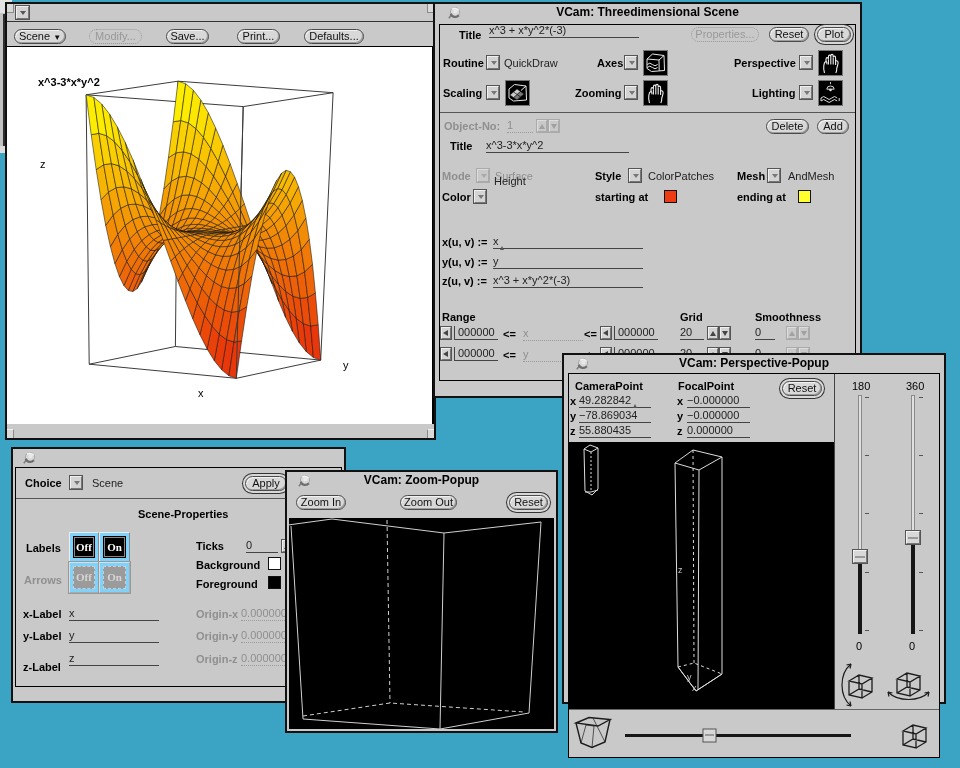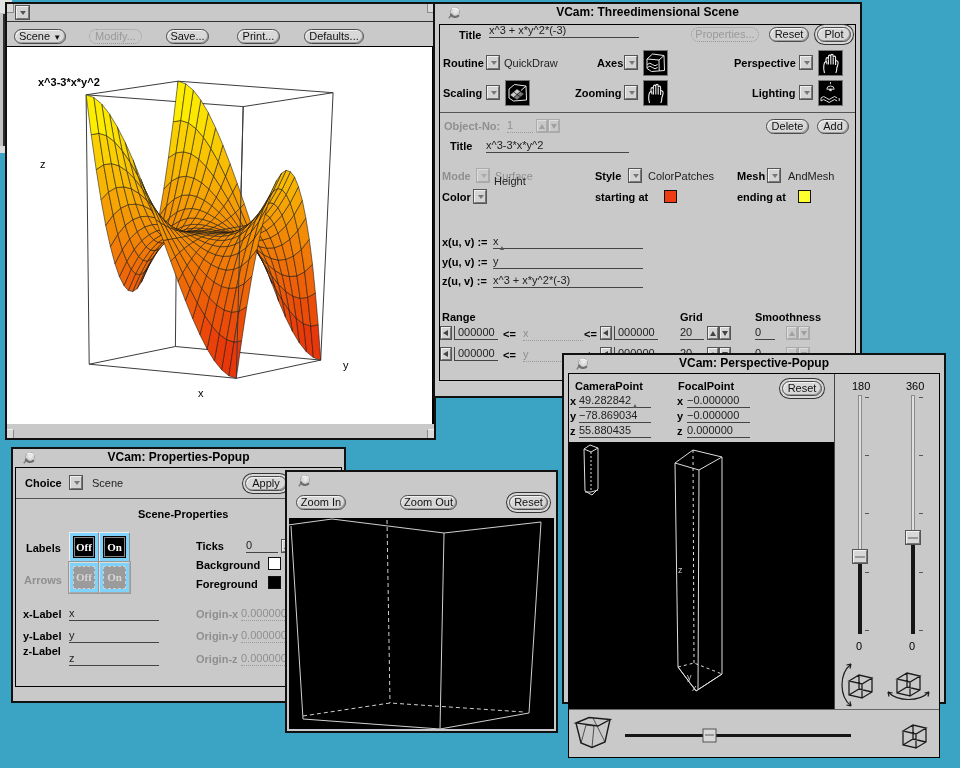--- a/index.html
+++ b/index.html
@@ -684,21 +684,20 @@
     <div class="sp dims" style="left:347px;top:323px">
         <i class="u"></i>
       </div>
     <div class="sp dims" style="left:359px;top:323px">
         <i class="d"></i>
       </div>
   </div>
 </div>
 
 <div class="win" style="left:11px;top:447px;width:335px;height:256px">
-  <div class="tb">VCam: Properties-Popup</div>
   <svg class="pin" style="left:9px;top:2px" viewBox="0 0 14 13">
       <g>
 <path d="M4.8 8.6 L1.8 12.2" stroke="#7d7d7d" stroke-width="1.5" fill="none"></path>
 <circle cx="8" cy="6" r="4.6" fill="#d9d9d9" stroke="#a8a8a8" stroke-width="1"></circle>
 <path d="M3.8 7.6 a4.6 4.6 0 0 0 8.0 1.6" stroke="#6e6e6e" stroke-width="2.2" fill="none"></path>
 <path d="M5.2 3.2 a4.6 4.6 0 0 1 6.4 1.2" stroke="#f2f2f2" stroke-width="1.6" fill="none"></path>
 <circle cx="8.3" cy="5.4" r="1.9" fill="#e9e9e9"></circle>
 </g>
     </svg>
   <div class="panel" style="left:2px;top:18px;width:327px;height:220px">
@@ -721,21 +720,21 @@
     <div class="onoff dimo" style="left:53px;top:94px;height:31px">
         <b>Off</b>
       </div>
     <div class="onoff dimo" style="left:83px;top:94px;width:31px;height:31px">
         <b>On</b>
       </div>
     <div class="lab" style="left:7px;top:140px">x-Label</div>
     <div class="fld" style="left:53px;top:139px;width:90px">x</div>
     <div class="lab" style="left:7px;top:162px">y-Label</div>
     <div class="fld" style="left:53px;top:161px;width:90px">y</div>
-    <div class="lab" style="left:7px;top:177px">z-Label</div>
+    <div class="lab" style="left:7px;top:193px">z-Label</div>
     <div class="fld" style="left:53px;top:184px;width:90px">z</div>
     <div class="lab" style="left:180px;top:72px">Ticks</div>
     <div class="fld" style="left:230px;top:71px;width:32px">0</div>
     <div class="sp" style="left:266px;top:72px">
         <i class="u"></i>
       </div>
     <div class="sp" style="left:278px;top:72px">
         <i class="d"></i>
       </div>
     <div class="lab" style="left:180px;top:91px">Background</div>
@@ -745,20 +744,21 @@
     <div class="lab dim" style="left:180px;top:140px">Origin-x</div>
     <div class="fld dim" style="left:225px;top:139px;width:58px">0.000000</div>
     <div class="lab dim" style="left:180px;top:162px">Origin-y</div>
     <div class="fld dim" style="left:225px;top:161px;width:58px">0.000000</div>
     <div class="lab dim" style="left:180px;top:185px">Origin-z</div>
     <div class="fld dim" style="left:225px;top:184px;width:58px">0.000000</div>
   </div>
 </div>
 
 <div class="win" style="left:285px;top:470px;width:273px;height:263px">
+  <div class="tb">VCam: Zoom-Popup</div>
   <svg class="pin" style="left:10px;top:2px" viewBox="0 0 14 13">
       <g>
 <path d="M4.8 8.6 L1.8 12.2" stroke="#7d7d7d" stroke-width="1.5" fill="none"></path>
 <circle cx="8" cy="6" r="4.6" fill="#d9d9d9" stroke="#a8a8a8" stroke-width="1"></circle>
 <path d="M3.8 7.6 a4.6 4.6 0 0 0 8.0 1.6" stroke="#6e6e6e" stroke-width="2.2" fill="none"></path>
 <path d="M5.2 3.2 a4.6 4.6 0 0 1 6.4 1.2" stroke="#f2f2f2" stroke-width="1.6" fill="none"></path>
 <circle cx="8.3" cy="5.4" r="1.9" fill="#e9e9e9"></circle>
 </g>
     </svg>
   <div class="b" style="left:9px;top:23px;width:50px">Zoom In</div>

